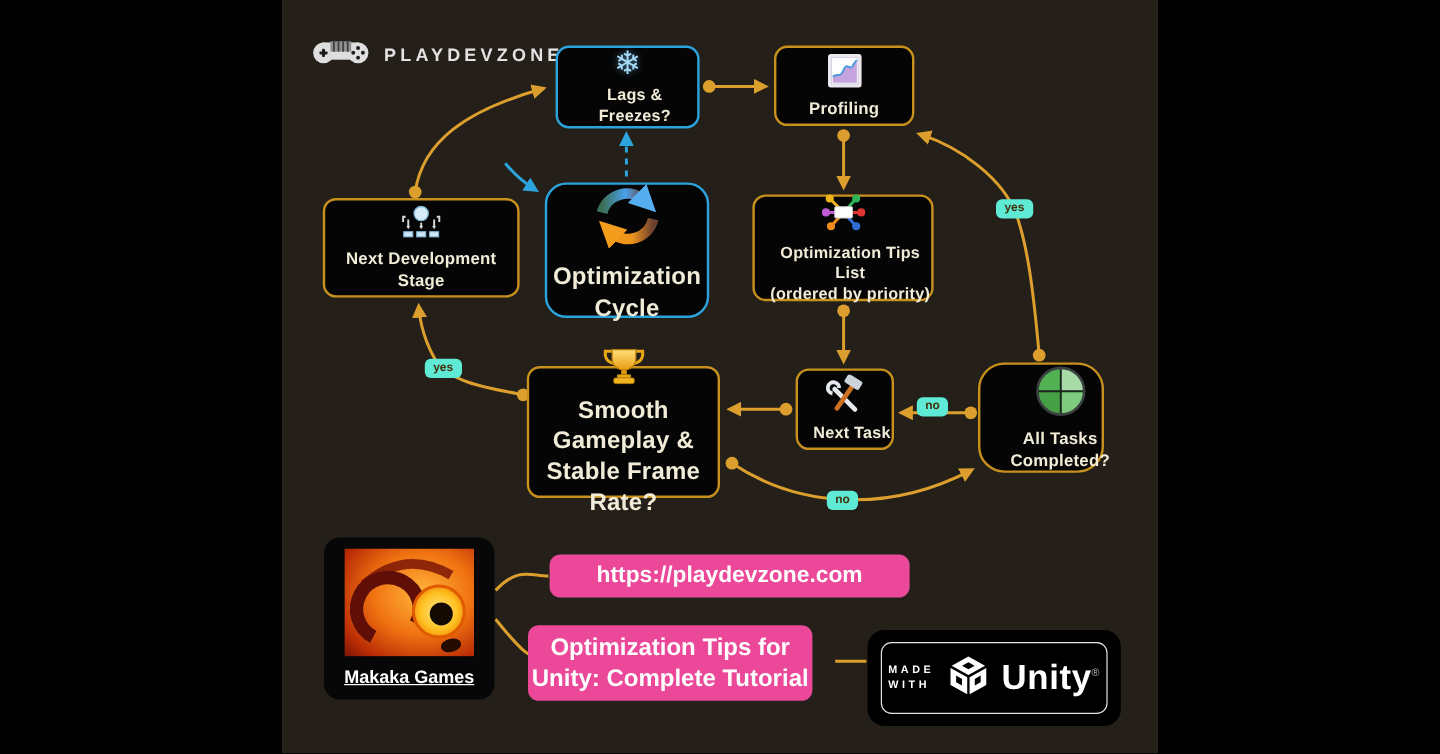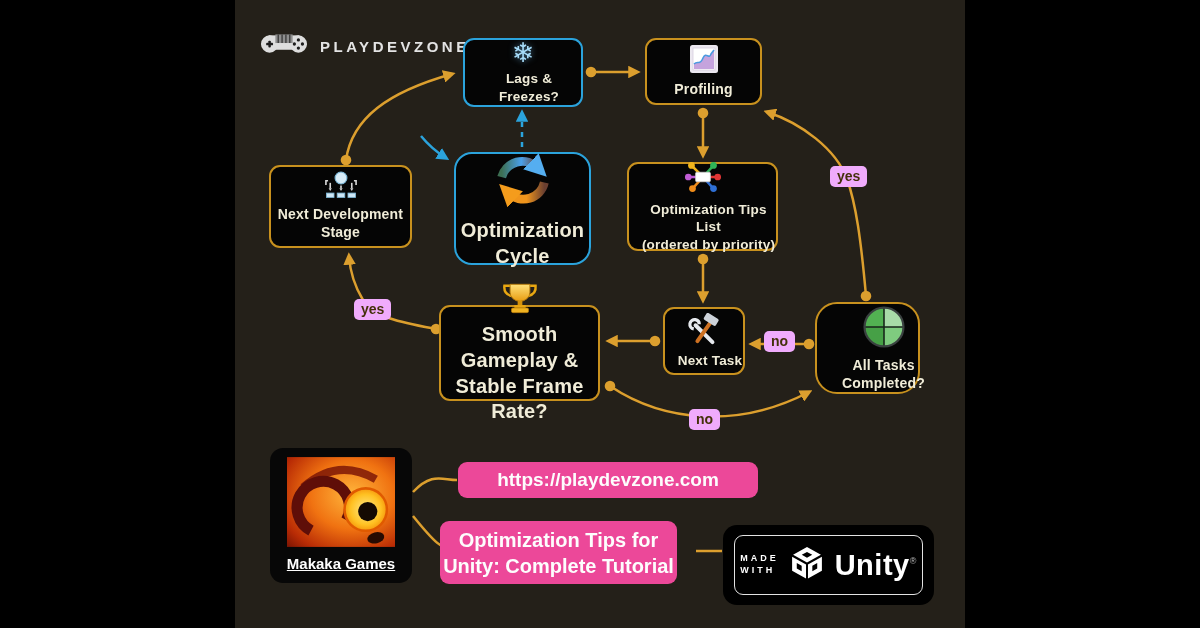--- a/index.html
+++ b/index.html
@@ -14,22 +14,22 @@
   .node{position:absolute;box-sizing:border-box;background:#050505;border:2px solid #c8911e;
         border-radius:11px;display:flex;flex-direction:column;align-items:center;
         justify-content:center;gap:3px;z-index:2;}
   .node.blue{border-color:#2ba3dc;}
   .node.r18{border-radius:18px;}
   .node.r22{border-radius:22px;padding-left:32px;}
   .node-label{font-weight:700;color:#f0ecd8;text-align:center;line-height:1.28;letter-spacing:.2px;}
   .ln{display:block;} .sz135{font-size:13.5px;margin-left:12px;} .sz14{font-size:14px;} .sz15{font-size:20px;}
   .snow{font-size:27px;line-height:1;color:#a6dbf8;text-shadow:0 0 6px rgba(120,200,255,.55);}
   
-  .edge-label{position:absolute;z-index:3;background:#f0abfc;color:#44300a;font-weight:700;
-              font-size:14px;padding:1px 7px 2px;border-radius:5px;line-height:1.3;}
+  .edge-label{position:absolute;z-index:3;background:#5eead4;color:#44300a;font-weight:700;
+              font-size:10px;padding:1px 7px 2px;border-radius:5px;line-height:1.3;}
   
   .pill{position:absolute;background:#ec4899;border-radius:9px;display:flex;flex-direction:column;
         align-items:center;justify-content:center;color:#fdfdfd;font-weight:700;z-index:2;text-align:center;}
   .makaka-card{position:absolute;left:270px;top:448px;width:142px;height:135px;background:#070707;
                border-radius:13px;z-index:2;display:flex;flex-direction:column;align-items:center;}
   .makaka-link{color:#fff;font-weight:700;font-size:15px;text-decoration:underline;margin-top:4px;}
   .unity-badge{position:absolute;left:723px;top:525px;width:211px;height:80px;background:#000;
                border-radius:14px;z-index:2;display:flex;align-items:center;justify-content:center;}
   .unity-inner{width:187px;height:58px;border:1.5px solid #e2e2e2;border-radius:9px;
                display:flex;align-items:center;justify-content:center;gap:10px;}
@@ -166,21 +166,21 @@
         <circle cx="30" cy="27" r="3.2" fill="#2f6fd4"></circle>
         <rect x="13" y="11.5" width="14" height="9" rx="1" fill="#ffffff" stroke="#cfcfcf" stroke-width="0.8"></rect>
       </svg>
     </span>
     <span class="node-label sz135">
       <span class="ln">Optimization Tips List</span>
       <span class="ln">(ordered by priority)</span>
     </span>
   </div>
 
-  <div class="node" style="left:269px;top:165px;width:143px;height:83px">
+  <div class="node" style="left:269px;top:165px;width:164px;height:83px">
     <span>
       <svg width="40" height="28" viewBox="0 0 36 26">
         <circle cx="18" cy="6.5" r="5.5" fill="#d7ecf8" stroke="#7db8d8" stroke-width="1"></circle>
         <g stroke="#d8d8d8" stroke-width="1.5" fill="none">
           <path d="M8,11 v5"></path>
             <path d="M18,13.5 v2.5"></path>
             <path d="M28,11 v5"></path>
           <path d="M6,9 h-2 v4"></path>
             <path d="M30,9 h2 v4"></path>
         </g>
@@ -195,21 +195,21 @@
             <rect x="24.5" y="20.5" width="7" height="4"></rect>
         </g>
       </svg>
     </span>
     <span class="node-label sz14">
       <span class="ln">Next Development</span>
       <span class="ln">Stage</span>
     </span>
   </div>
 
-  <div class="node" style="left:439px;top:305px;width:161px;height:96px">
+  <div class="node" style="left:439px;top:305px;width:161px;height:110px">
     <span>
       <svg width="38" height="34" viewBox="0 0 40 36">
         <defs>
             <linearGradient id="tg" x1="0" y1="0" x2="0" y2="1">
           <stop offset="0" stop-color="#ffe17a"></stop>
               <stop offset="1" stop-color="#e89c10"></stop>
             </linearGradient>
           </defs>
         <path d="M10,5 H3.5 q-1,9 8,11" fill="none" stroke="#e9a711" stroke-width="2.6"></path>
         <path d="M30,5 h6.5 q1,9 -8,11" fill="none" stroke="#e9a711" stroke-width="2.6"></path>

